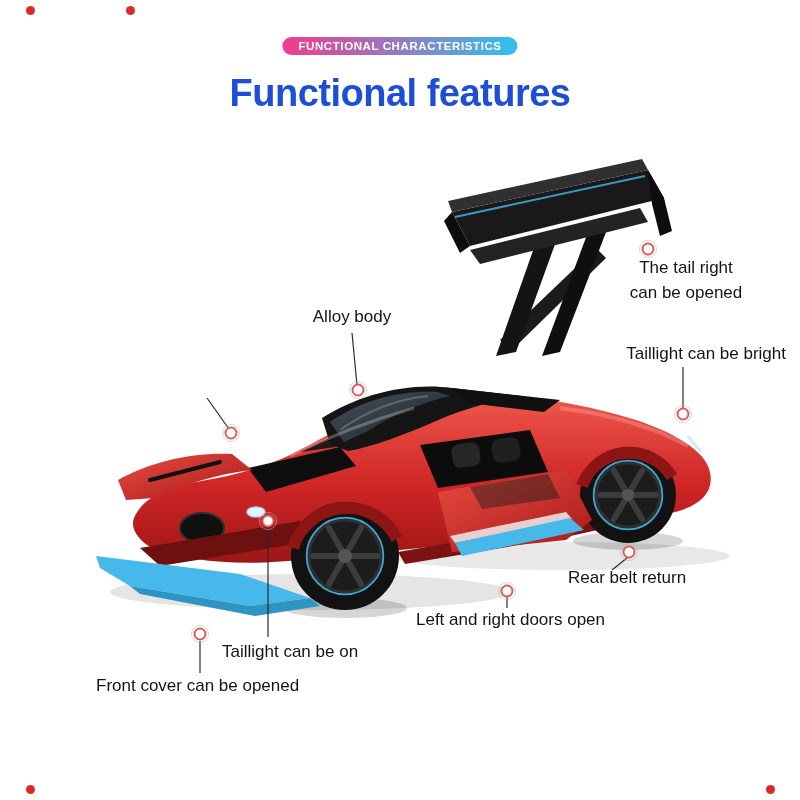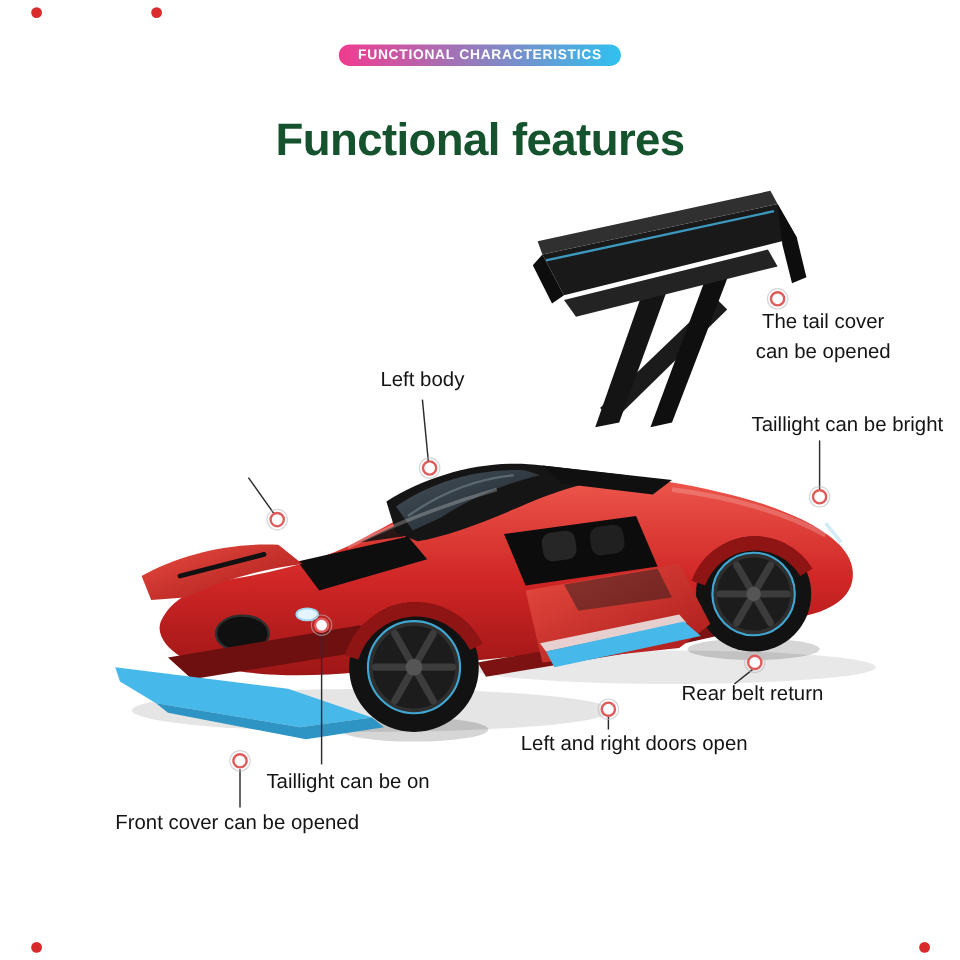--- a/index.html
+++ b/index.html
@@ -22,35 +22,35 @@
   .dot-br{left:766px;top:785px;}
 
   .banner{
     position:absolute;top:37px;left:50%;transform:translateX(-50%);
     background:linear-gradient(90deg,var(--banner-left),var(--banner-right));
     color:#ffffff;font-size:11.5px;font-weight:bold;letter-spacing:.6px;
     padding:3px 16px;border-radius:10px;white-space:nowrap;
   }
   .page-title{
     position:absolute;top:72px;left:0;width:800px;text-align:center;
-    font-size:38px;font-weight:bold;color:#14532d;letter-spacing:-.5px;margin-top:24px;
+    font-size:38px;font-weight:bold;color:#1d4ed8;letter-spacing:-.5px;
   }
 
   .car-svg{position:absolute;left:0;top:0;}
 
   .callout{
     position:absolute;font-size:17px;font-weight:500;color:var(--text);
     line-height:1.45;white-space:pre-line;
   }
   #co-tail{left:612px;top:256px;width:148px;text-align:center;}
   #co-alloy{left:296px;top:305px;width:112px;text-align:center;}
   #co-hood{left:38px;top:346px;width:224px;text-align:center;}
   #co-taillight{left:586px;top:342px;width:200px;text-align:right;}
   #co-rearbelt{left:568px;top:566px;width:170px;}
-  #co-doors{left:398px;top:608px;width:225px;text-align:right;}
+  #co-doors{left:398px;top:608px;width:225px;text-align:center;}
   #co-headlights{left:222px;top:640px;width:180px;}
   #co-frontcover{left:96px;top:674px;width:240px;}
 </style>
 </head>
 <body>
 
 <div class="stage">
 
   <div class="corner-dot dot-tl"></div>
   <div class="corner-dot dot-t2"></div>
@@ -211,21 +211,21 @@
         <circle cx="648" cy="249" r="5.5"></circle>
           <circle cx="683" cy="414" r="5.5"></circle>
         <circle cx="629" cy="552" r="5.5"></circle>
           <circle cx="507" cy="591" r="5.5"></circle>
         <circle cx="268" cy="521" r="5.5"></circle>
           <circle cx="200" cy="634" r="5.5"></circle>
       </g>
     </g>
   </svg>
 
-  <div id="co-tail" class="callout">The tail cover
+  <div id="co-tail" class="callout">The tail right
 can be opened</div>
-  <div id="co-alloy" class="callout">Left body</div>
+  <div id="co-alloy" class="callout">Alloy body</div>
   <div id="co-taillight" class="callout">Taillight can be bright</div>
   <div id="co-rearbelt" class="callout">Rear belt return</div>
   <div id="co-doors" class="callout">Left and right doors open</div>
   <div id="co-headlights" class="callout">Taillight can be on</div>
   <div id="co-frontcover" class="callout">Front cover can be opened</div>
 </div>
 
 </body></html>

